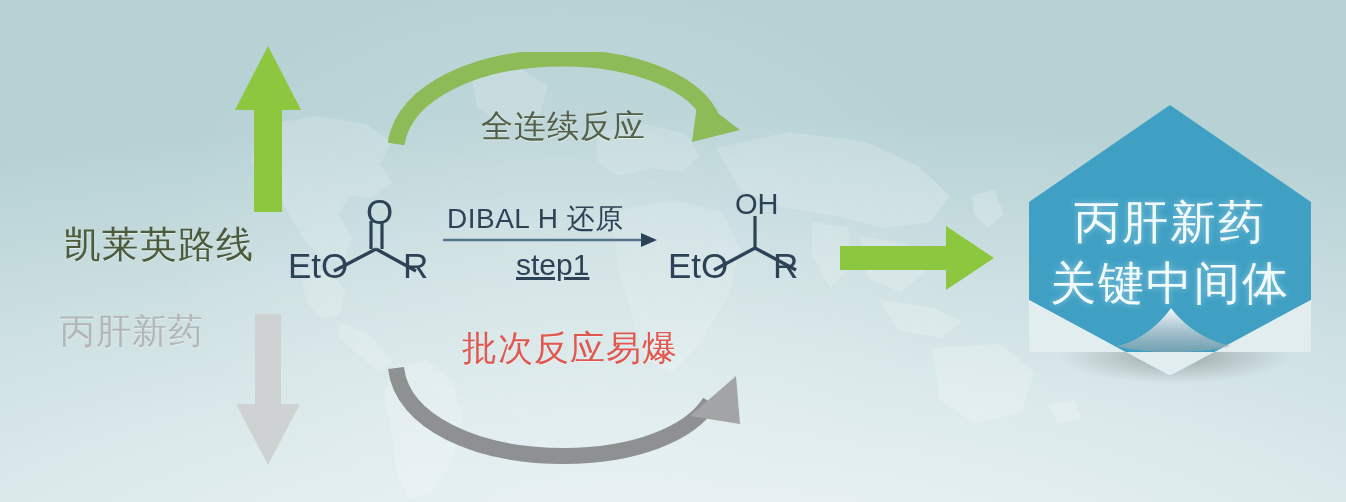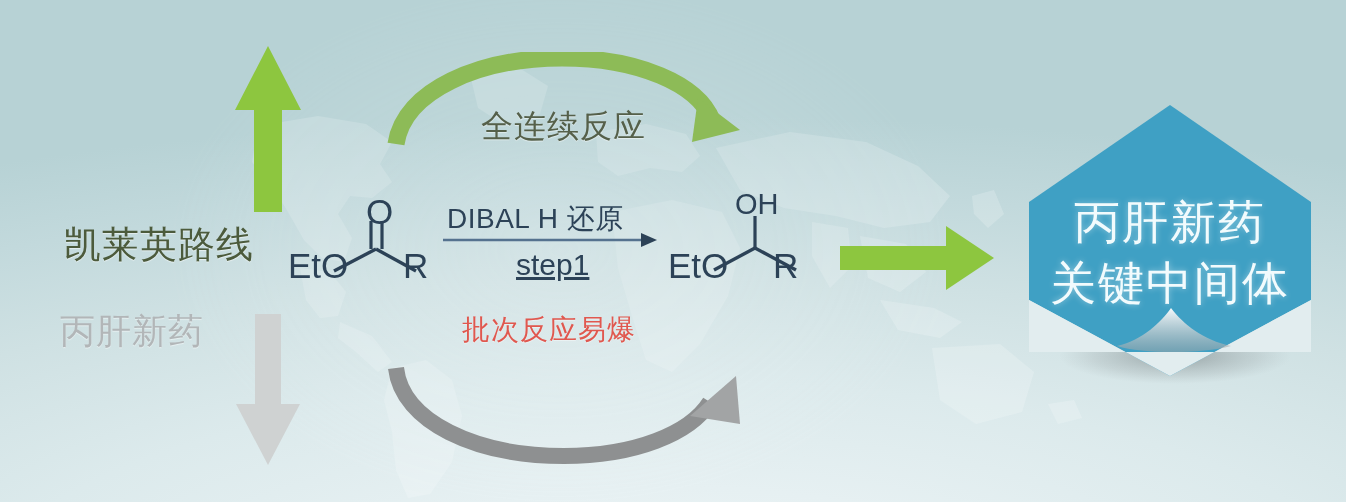--- a/index.html
+++ b/index.html
@@ -54,22 +54,22 @@
   
   #label-arc-green {
     left: 481px; top: 105px;
     font-size: 32px;
     color: #55604a;
     letter-spacing: 1px;
     white-space: nowrap;
     text-shadow: 0 1px 1px rgba(255,255,255,.5);
   }
   #label-arc-gray {
-    left: 462px; top: 311px;
-    font-size: 28px;
+    left: 462px; top: 325px;
+    font-size: 35px;
     color: #e0584f;
     letter-spacing: 1px;
     white-space: nowrap;
     text-shadow: 0 1px 1px rgba(255,255,255,.45);
   }
 
   
   .chem {
     color: #2c4257;
     font-family: "Liberation Sans", "DejaVu Sans", sans-serif;

